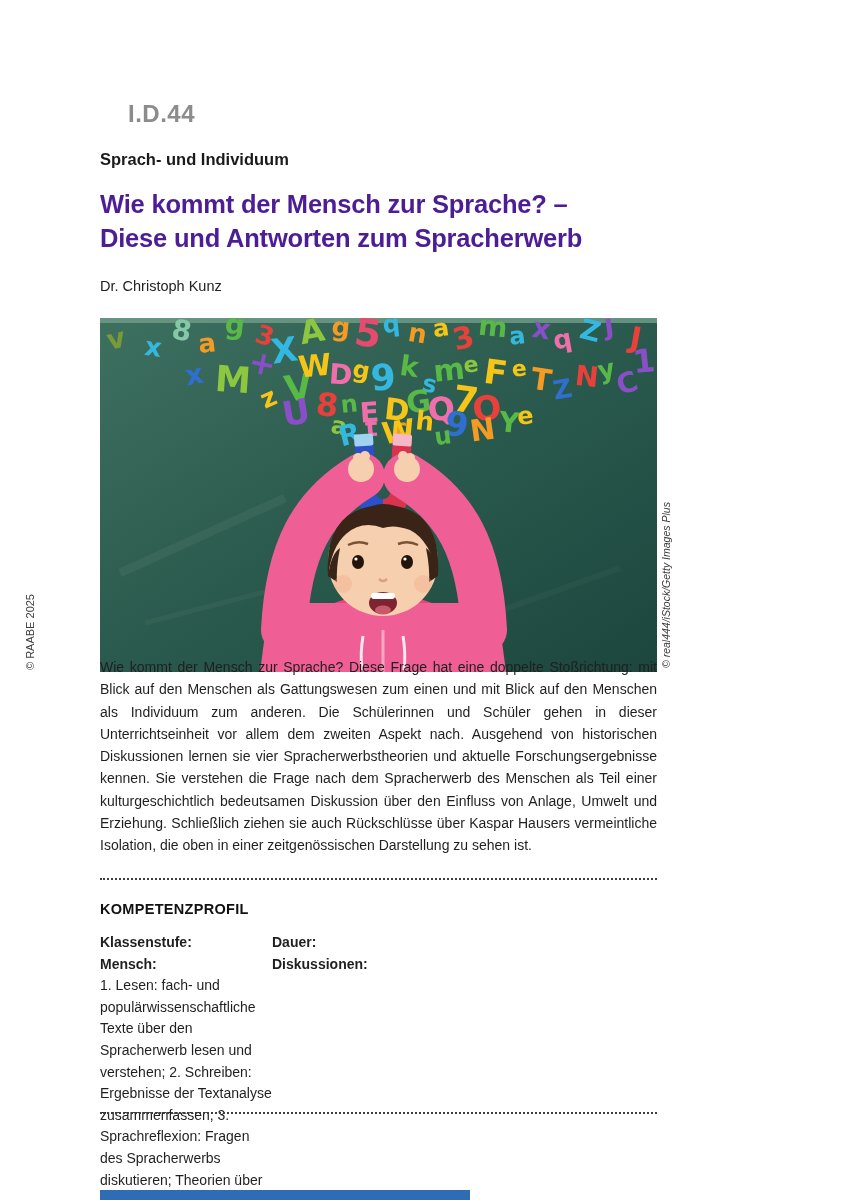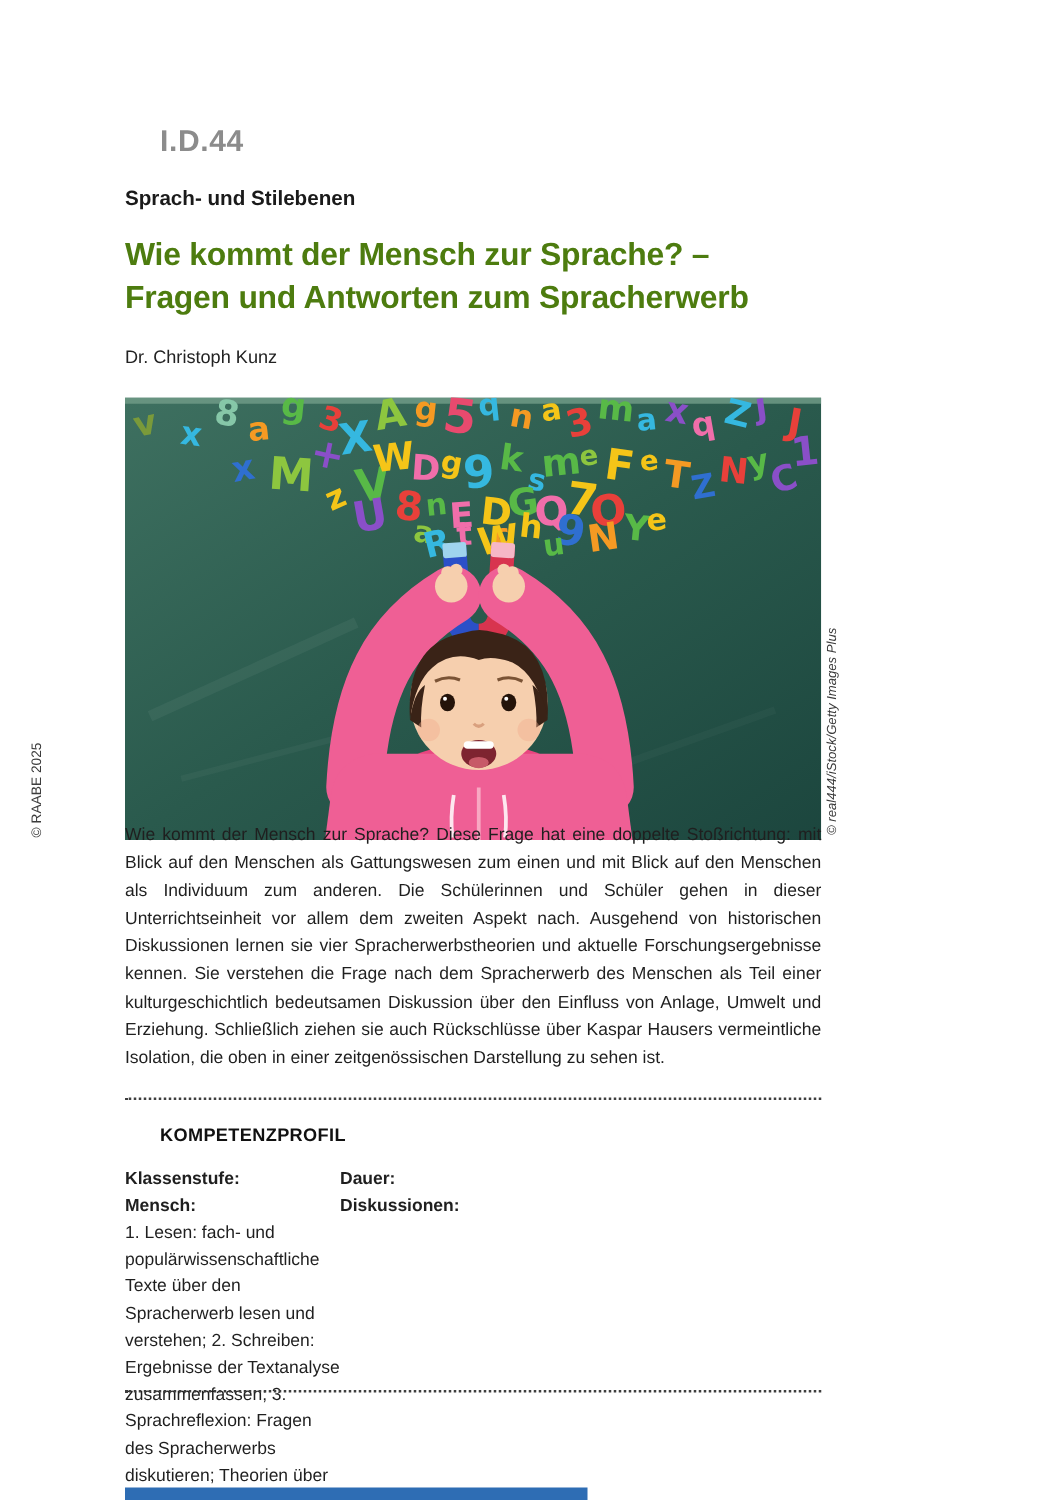--- a/index.html
+++ b/index.html
@@ -3,54 +3,54 @@
 <meta charset="utf-8">
 <style>
   html,body{margin:0;padding:0;}
   body{
     width:848px;height:1200px;position:relative;background:#ffffff;
     font-family:"Liberation Sans",sans-serif;color:#1c1c1c;overflow:hidden;
   }
   .abs{position:absolute;}
   #series-code{left:100px;top:100px;font-size:24px;font-weight:700;color:#8c8c8c;letter-spacing:.5px;margin-left:28px;}
   #category{left:100px;top:150px;font-size:16.5px;font-weight:700;color:#1a1a1a;}
-  #title{left:100px;top:187px;font-size:25.5px;font-weight:700;line-height:34px;color:#4d7c0f;letter-spacing:-.2px;}
+  #title{left:100px;top:187px;font-size:25.5px;font-weight:700;line-height:34px;color:#4c1d95;letter-spacing:-.2px;}
   #author{left:100px;top:278px;font-size:14.5px;color:#222;text-align:center;}
   #copyright-left{
     left:36px;top:658px;width:140px;font-size:11px;color:#3c3c3c;
     transform:rotate(-90deg);transform-origin:left bottom;white-space:nowrap;
   }
   #photo-wrap{left:100px;top:318px;width:557px;height:354px;}
   #photo-wrap svg{display:block;}
   #image-credit{
     left:672px;top:656px;width:210px;font-size:10.5px;font-style:italic;color:#3a3a3a;
     transform:rotate(-90deg);transform-origin:left bottom;white-space:nowrap;
   }
   #intro{
     left:100px;top:656px;width:557px;font-size:14px;line-height:22.3px;color:#1f1f1f;
     text-align:justify;hyphens:auto;
   }
   .dotted{left:100px;width:557px;height:0;border-top:2px dotted #3e3e3e;}
   #divider-1{top:878px;}
   #divider-2{top:1112px;}
-  #kp-heading{left:100px;top:901px;font-size:14.5px;font-weight:700;letter-spacing:.3px;color:#111;margin-left:28px;}
+  #kp-heading{left:100px;top:901px;font-size:14.5px;font-weight:700;letter-spacing:.3px;color:#111;}
   #kp-table{left:100px;top:932px;width:557px;display:grid;grid-template-columns:172px 1fr;
     font-size:14px;line-height:21.6px;column-gap:0;row-gap:0;color:#1f1f1f;}
   #kp-table .kp-label{font-weight:700;}
   #bottom-bar{left:100px;top:1190px;width:370px;height:10px;background:#2e6db4;}
   .svgtext{font-family:"DejaVu Sans","Liberation Sans",sans-serif;font-weight:700;}
 </style>
 </head>
 <body>
 
 <div class="abs" id="series-code" style="color: rgb(140, 140, 140);">I.D.44</div>
-<div class="abs" id="category">Sprach- und Stilebenen</div>
+<div class="abs" id="category">Sprach- und Individuum</div>
 <div class="abs" id="title">
   <div>Wie kommt der Mensch zur Sprache? –</div>
-  <div>Fragen und Antworten zum Spracherwerb</div>
+  <div>Diese und Antworten zum Spracherwerb</div>
 </div>
 <div class="abs" id="author">Dr. Christoph Kunz</div>
 
 <div class="abs" id="copyright-left">© RAABE 2025</div>
 <div class="abs" id="image-credit">© real444/iStock/Getty Images Plus</div>
 
 <div class="abs" id="photo-wrap">
   <svg width="557" height="354" viewBox="0 0 557 354">
     <defs>
       <linearGradient id="board" x1="0" y1="0" x2="1" y2="1">

